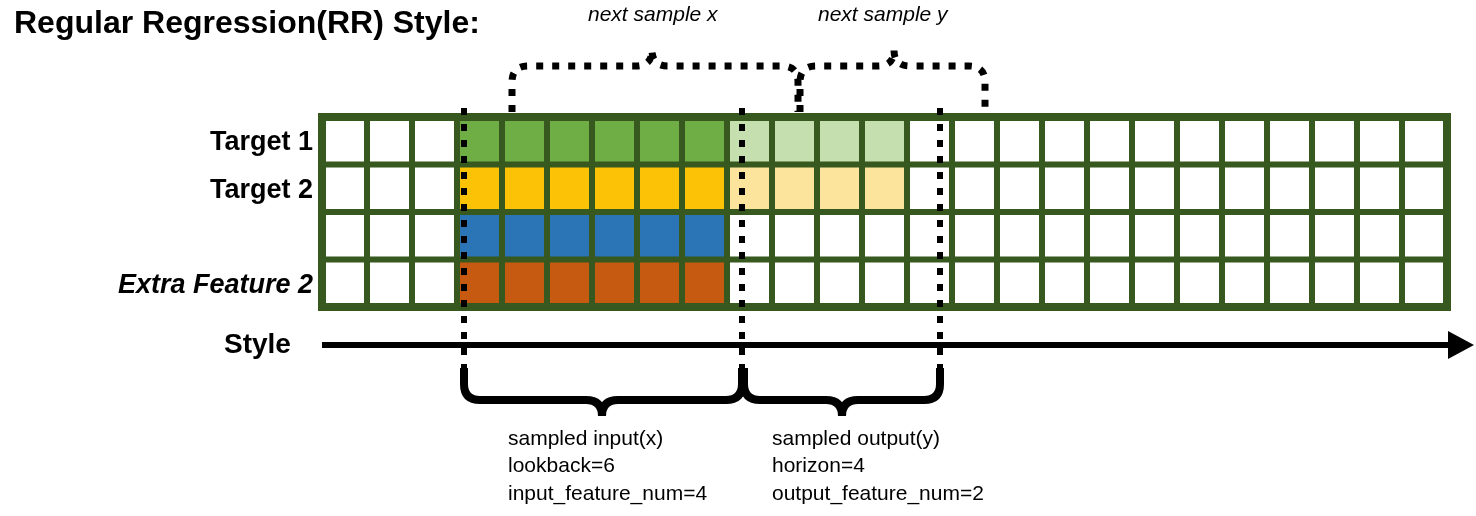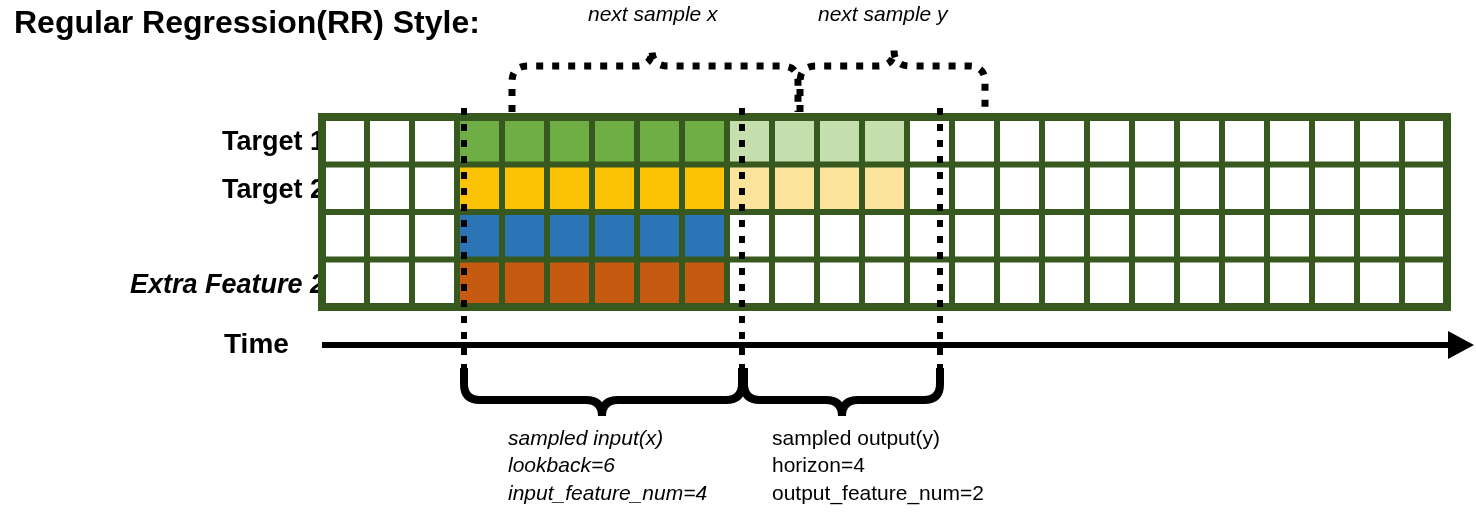--- a/index.html
+++ b/index.html
@@ -27,21 +27,21 @@
     position:absolute;
     right:0; 
     width:300px;
     text-align:right;
     font-size:27px;
     font-weight:700;
     color:#000;
     white-space:nowrap;
     line-height:1;
   }
-  .rowlabels-wrap{position:absolute;left:19px;top:0;width:306px;height:516px;}
+  .rowlabels-wrap{position:absolute;left:7px;top:0;width:306px;height:516px;}
 
   .timelabel{
     position:absolute;
     left:224px; top:328px;
     font-size:28px;
     font-weight:700;
     color:#000;
     white-space:nowrap;
   }
 
@@ -70,26 +70,26 @@
 <div id="stage">
 
   <div class="ttl">Regular Regression(RR) Style:</div>
 
   <div class="rowlabels-wrap">
     <div class="rowlabel" style="top:128px;">Target 1</div>
     <div class="rowlabel" style="top:176px;">Target 2</div>
     <div class="rowlabel" style="top:271px;font-style:italic;">Extra Feature 2</div>
   </div>
 
-  <div class="timelabel">Time</div>
+  <div class="timelabel">Style</div>
 
   <div class="brace-note" style="left:588px; top:2px;">next sample x</div>
   <div class="brace-note" style="left:818px; top:2px;">next sample y</div>
 
-  <div class="blk" style="left:508px; top:424px;font-style:italic;">
+  <div class="blk" style="left:508px; top:424px;">
     <div>sampled input(x)</div>
     <div>lookback=6</div>
     <div>input_feature_num=4</div>
   </div>
 
   <div class="blk" style="left:772px; top:424px;">
     <div>sampled output(y)</div>
     <div>horizon=4</div>
     <div>output_feature_num=2</div>
   </div>

